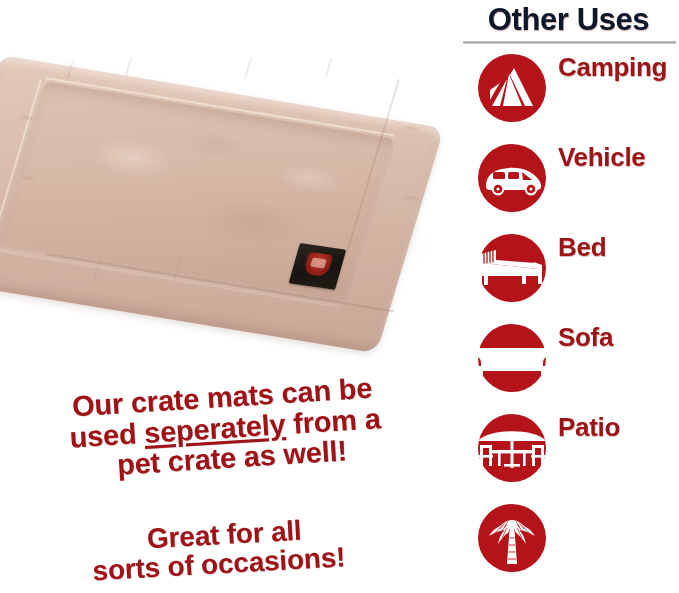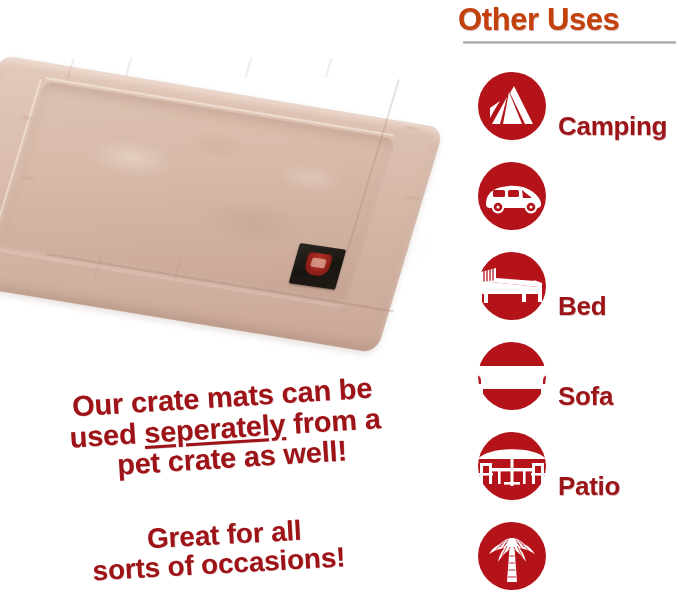--- a/index.html
+++ b/index.html
@@ -186,21 +186,22 @@
     left: 458px;
     top: 0;
     width: 221px;
     height: 593px;
   }
   #uses-title {
     position: absolute;
     left: 0;
     top: 2px;
     width: 221px;
-    color: #c2410c;
+    text-align: center;
+    color: #0f172a;
     font-weight: bold;
     font-size: 31px;
     letter-spacing: -0.4px;
     text-shadow: 0.6px 0.6px 0 rgba(140,25,25,0.35);
   }
   #uses-divider {
     position: absolute;
     left: 5px;
     top: 41px;
     width: 213px;
@@ -211,21 +212,21 @@
   #uses-list {
     position: absolute;
     left: 0;
     top: 52px;
     width: 221px;
   }
   .use-row {
     position: relative;
     height: 90px;
     display: flex;
-    align-items: flex-end;
+    align-items: flex-start;
   }
   .use-badge {
     position: relative;
     width: 72px;
     height: 72px;
     margin-left: 18px;
     flex: 0 0 auto;
   }
   .use-badge svg { display: block; width: 72px; height: 72px; overflow: visible; }
   .use-label {
@@ -317,20 +318,21 @@
           <g>
             <circle cx="22" cy="47" r="6.4" fill="#ffffff"></circle>
             <circle cx="22" cy="47" r="4.3" fill="#b5131a"></circle>
             <circle cx="22" cy="47" r="1.5" fill="#ffffff"></circle>
             <circle cx="55" cy="47" r="6.4" fill="#ffffff"></circle>
             <circle cx="55" cy="47" r="4.3" fill="#b5131a"></circle>
             <circle cx="55" cy="47" r="1.5" fill="#ffffff"></circle>
           </g>
         </svg>
       </div>
+      <div class="use-label">Vehicle</div>
     </div>
 
     <div class="use-row">
       <div class="use-badge">
         <svg viewBox="0 0 72 72">
           <circle cx="36" cy="36" r="34" fill="#b5131a"></circle>
           <g fill="#ffffff">
             <path d="M4 22 L20 18 L20 30 L4 33 Z"></path>
             <path d="M2 24 L6 23 L6 52 L2 52 Z"></path>
             <path d="M6 31 L62 37 L62 44 L6 44 Z"></path>

